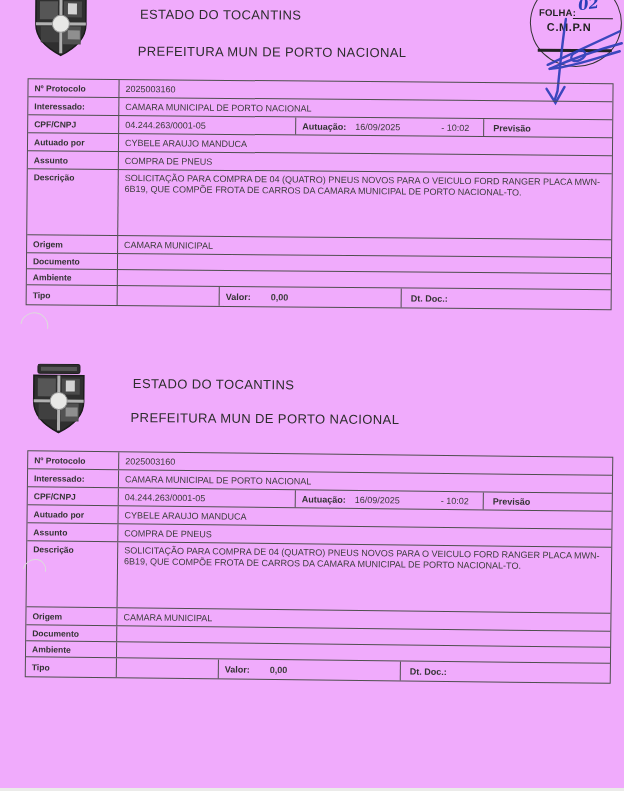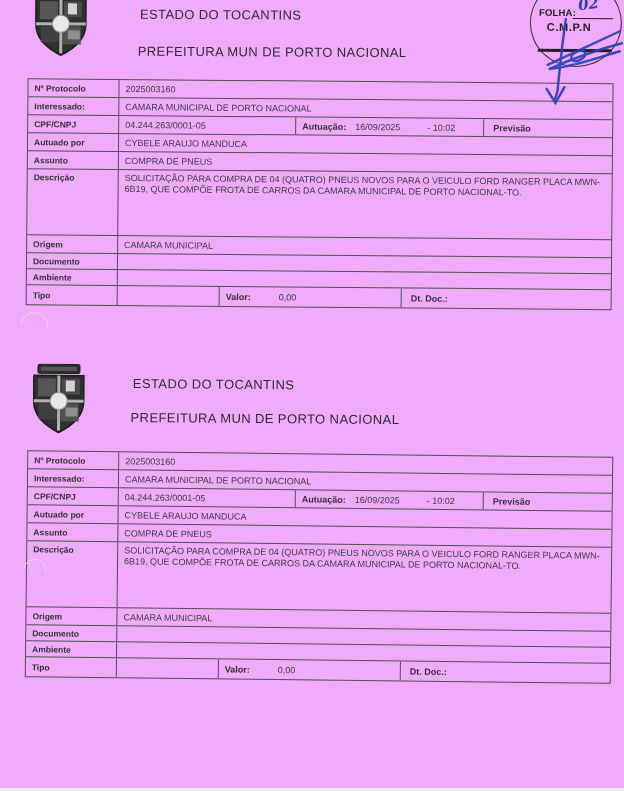--- a/index.html
+++ b/index.html
@@ -84,22 +84,22 @@
   .cell.value{flex:1;}
   .cell.w177{width:177px;flex:none;}
   .cell.w102{width:102px;flex:none;}
   .cell.w182{width:182px;flex:none;}
   .b{font-weight:bold;color:#333;}
   .row-desc .cell{align-items:flex-start;padding-top:3px;white-space:normal;}
   .desc-text{
     flex:1;font-size:9px;line-height:11px;max-width:500px;padding-right:10px;
   }
   .aut-date{margin-left:9px;}
-  .aut-time{margin-left:27px;}
-  .val-amount{margin-left:28px;font-weight:normal;}
+  .aut-time{margin-left:41px;}
+  .val-amount{margin-left:20px;font-weight:bold;}
 
   
   .artifact{
     position:absolute;border:1.2px solid #dcdcda;border-radius:50%;
     border-bottom-color:transparent;border-left-color:transparent;
     transform:rotate(-35deg);
   }
   .artifact-1{left:22px;top:312px;width:26px;height:26px;}
   .artifact-2{left:24px;top:196px;width:22px;height:20px;}
   .scanner-edge{

